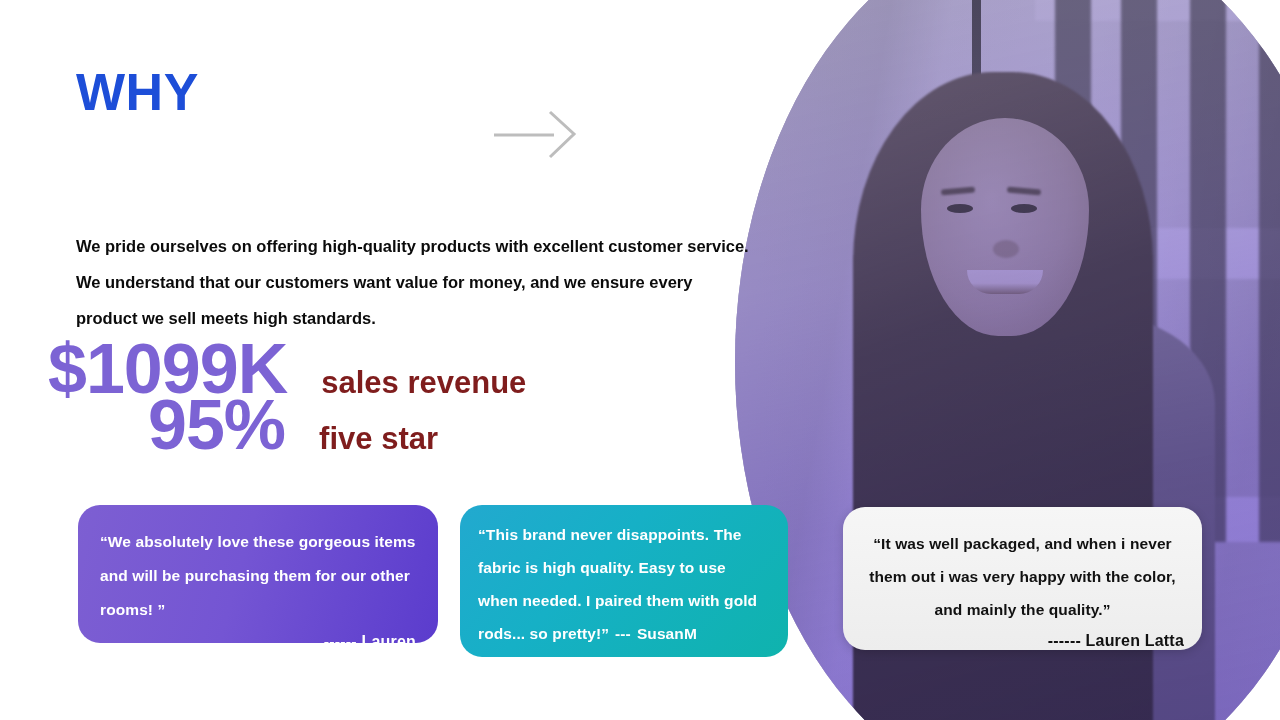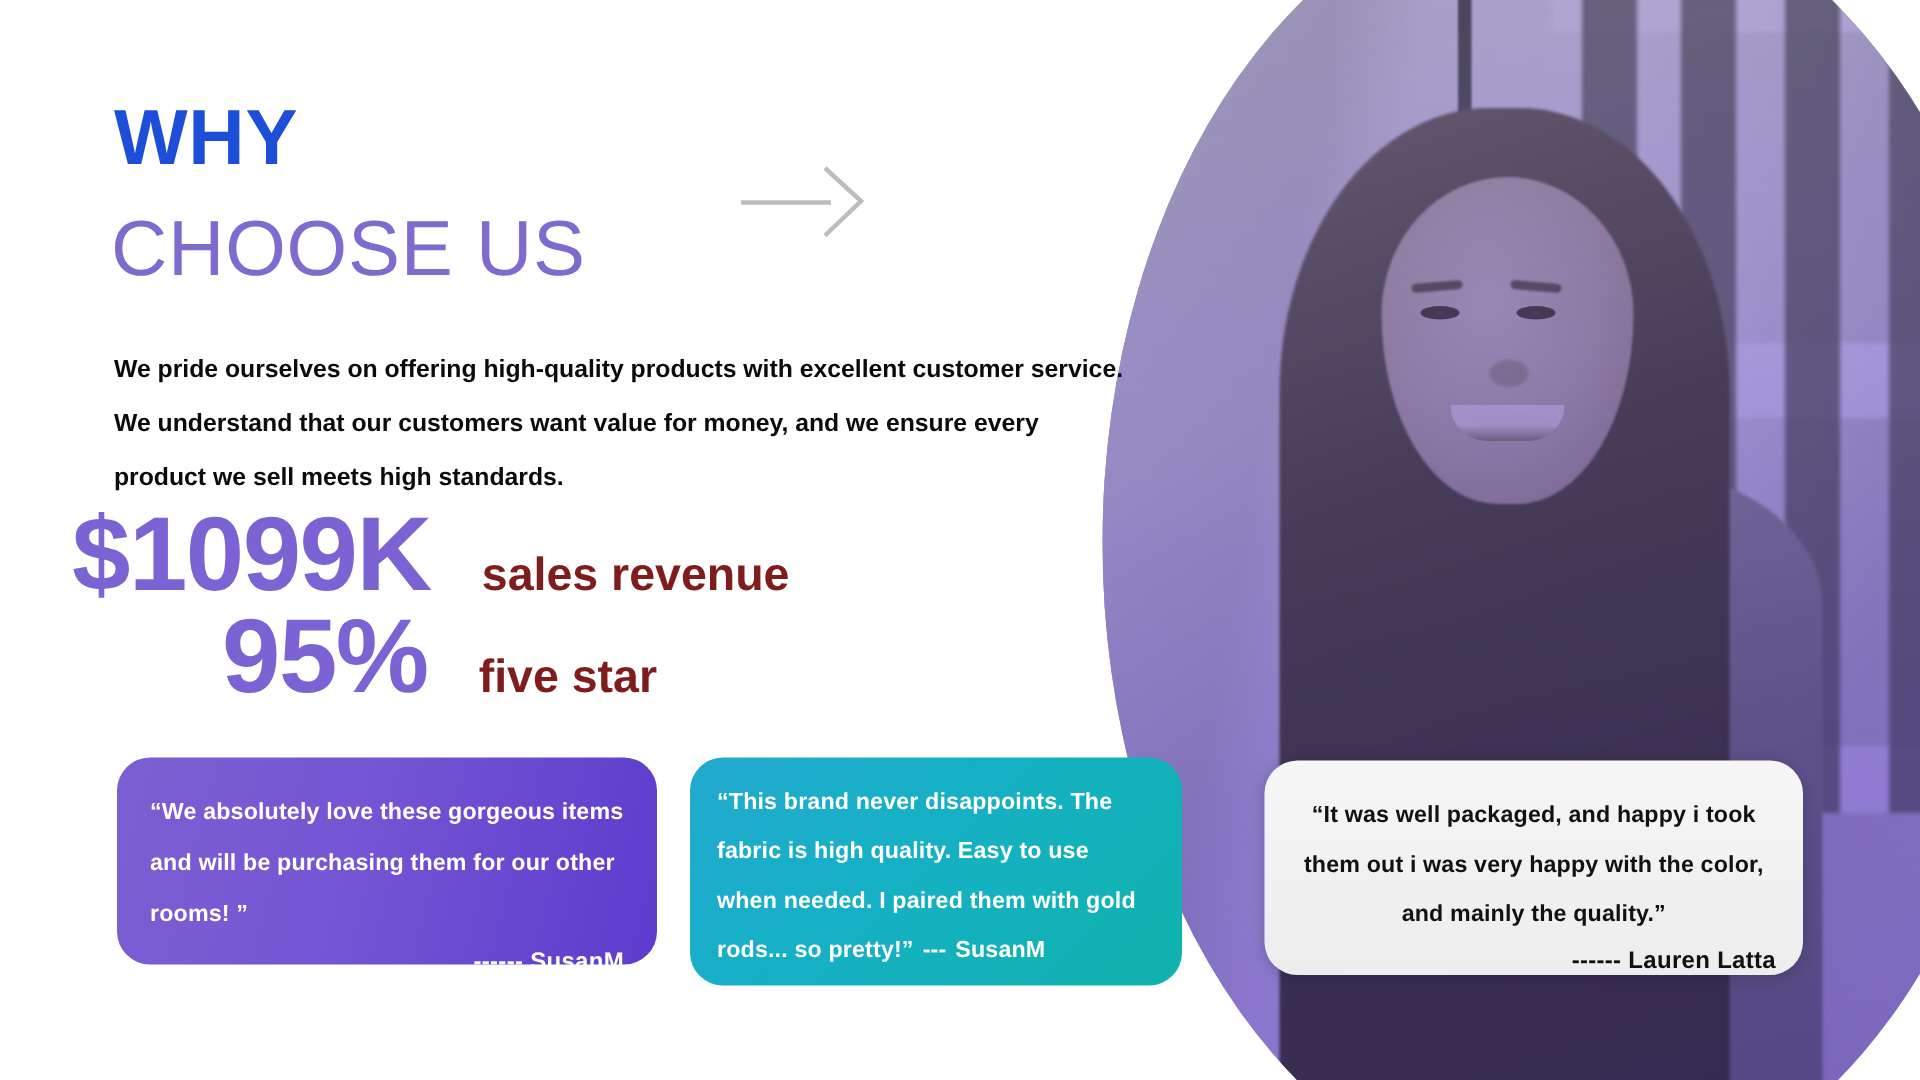--- a/index.html
+++ b/index.html
@@ -217,21 +217,21 @@
     color: #0b0b0b;
   }
 
   
   .stat-row {
     position: absolute;
     display: flex;
     align-items: baseline;
   }
   .stat-row.r1 { left: 48px; top: 334px; }
-  .stat-row.r2 { left: 148px; top: 402px; }
+  .stat-row.r2 { left: 148px; top: 390px; }
   .stat-value {
     font-size: 70px;
     font-weight: 700;
     color: #7c63d4;
     letter-spacing: -1px;
     line-height: 1;
   }
   .stat-label {
     font-size: 31px;
     font-weight: 700;
@@ -313,21 +313,20 @@
       <div class="ph-eyeL"></div>
       <div class="ph-eyeR"></div>
       <div class="ph-nose"></div>
       <div class="ph-mouth"></div>
     </div>
     <div class="duotone"></div>
     <div class="duotone2"></div>
   </div>
 
   <div class="headline-why">WHY</div>
-  <div class="headline-choose">CHOOSE US</div>
 
   <span class="arrow-icon">
     <svg width="86" height="52" viewBox="0 0 86 52" xmlns="http://www.w3.org/2000/svg">
       <line x1="2" y1="27" x2="62" y2="27" stroke="#bdbdbd" stroke-width="3"></line>
       <polyline points="58,4 82,26 58,49" fill="none" stroke="#bdbdbd" stroke-width="3"></polyline>
     </svg>
   </span>
 
   <p class="body-copy">We pride ourselves on offering high-quality products with excellent customer service. We understand that our customers want value for money, and we ensure every product we sell meets high standards.</p>
 
@@ -335,27 +334,27 @@
     <span class="stat-value">$1099K</span>
     <span class="stat-label">sales revenue</span>
   </div>
   <div class="stat-row r2">
     <span class="stat-value">95%</span>
     <span class="stat-label">five star</span>
   </div>
 
   <div class="card purple">
     <div class="card-text">“We absolutely love these gorgeous items and will be purchasing them for our other rooms! ”</div>
-    <div class="card-author">------ SusanM</div>
+    <div class="card-author">------ Lauren</div>
   </div>
 
   <div class="card teal">
     <div class="card-text">
       <span>“This brand never disappoints. The fabric is high quality. Easy to use when needed. I paired them with gold rods... so pretty!”</span><span class="inline-author">---</span><span class="inline-author">SusanM</span>
     </div>
   </div>
 
   <div class="card white">
-    <div class="card-text">“It was well packaged, and happy i took them out i was very happy with the color, and mainly the quality.”</div>
+    <div class="card-text">“It was well packaged, and when i never them out i was very happy with the color, and mainly the quality.”</div>
     <div class="card-author">------ Lauren Latta</div>
   </div>
 
 </div>
 
 </body></html>

